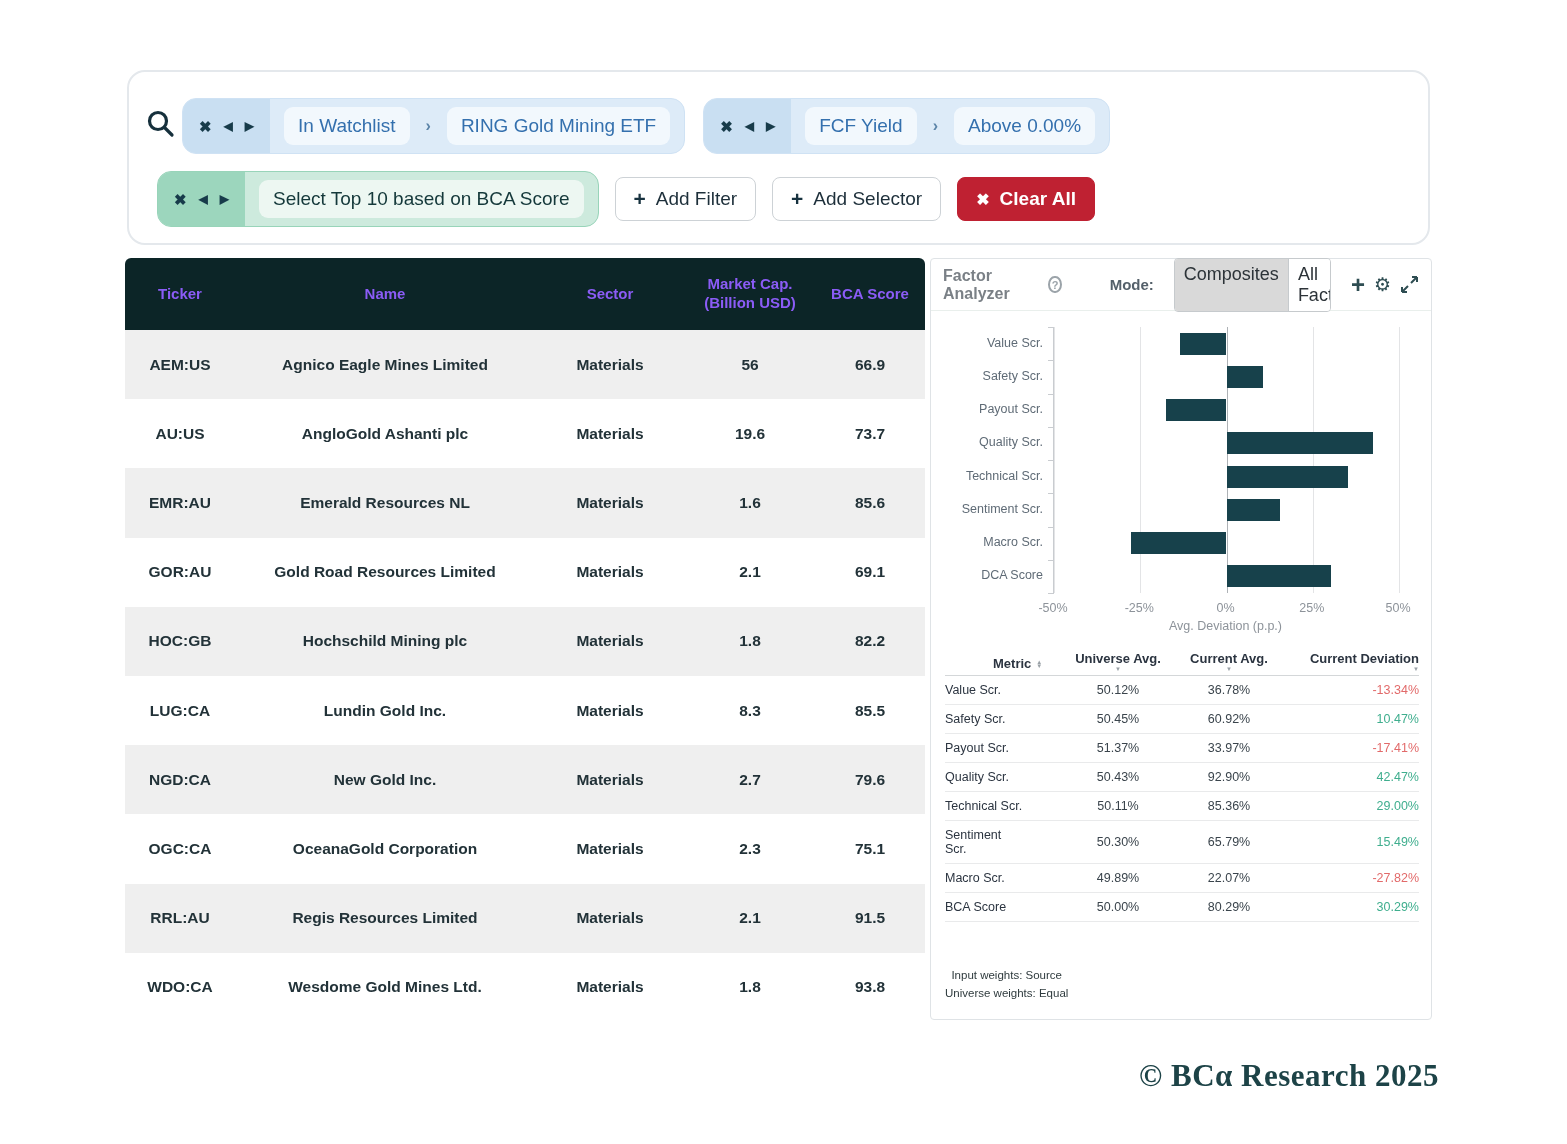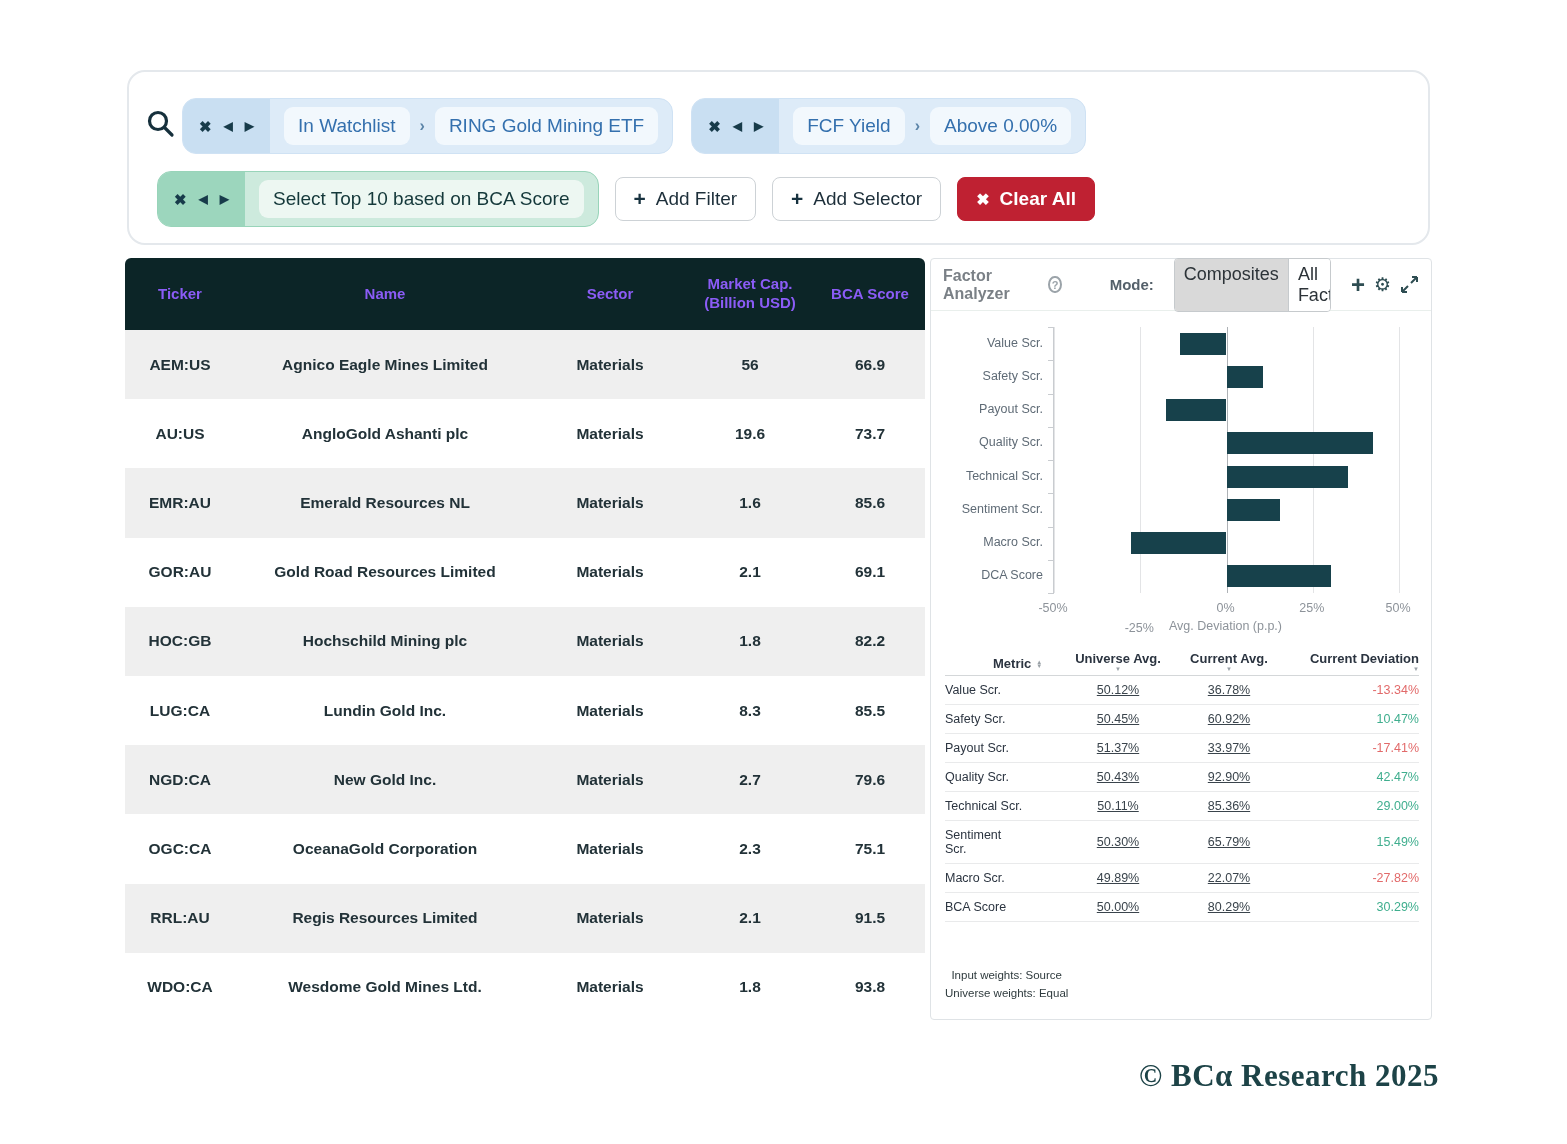--- a/index.html
+++ b/index.html
@@ -19,21 +19,21 @@
   .chips-row2 { position:absolute; left:28px; top:99px; display:flex; gap:16px; align-items:center; }
 
   .chip { display:inline-flex; align-items:stretch; border-radius:14px; overflow:hidden; height:56px; }
   .chip.blue  { background:#ddebf8; border:1px solid #cfe2f4; }
   .chip.green { background:#cdeadd; border:1px solid #98d4b9; }
   .chip-controls { display:flex; align-items:center; gap:12px; padding:0 16px; }
   .chip.blue  .chip-controls { background:#c9dff2; }
   .chip.green .chip-controls { background:#9cd6bd; }
   .chip-x, .chip-arrow { font-weight:bold; color:#173b4a; font-size:15px; cursor:pointer; line-height:1; }
   .chip-arrow { font-size:12px; }
-  .chip-body { display:flex; align-items:center; gap:10px; padding:0 14px; }
+  .chip-body { display:flex; align-items:center; gap:16px; padding:0 14px; }
   .chip-pill { border-radius:9px; padding:8px 14px; font-size:19px; white-space:nowrap; }
   .chip.blue  .chip-pill { background:#f2f8fd; color:#3470ae; }
   .chip.green .chip-pill { background:#edf7f2; color:#14383a; }
   .chip-gt { color:#5b84a8; font-size:16px; font-weight:bold; }
 
   .btn {
     display:inline-flex; align-items:center; gap:10px; height:44px; padding:0 18px;
     border-radius:8px; font-size:19px; cursor:pointer; white-space:nowrap;
   }
   .btn.outline { background:#fff; border:1px solid #cdd2d6; color:#1d2f3a; }
@@ -99,21 +99,21 @@
   .mtable { position:absolute; left:14px; top:392px; width:474px; font-size:12.5px; }
   .mhead { display:grid; grid-template-columns:118px 110px 112px 134px; align-items:end;
            padding-bottom:4px; border-bottom:1px solid #d4d7d9; color:#2b3440; font-weight:bold; font-size:13px; }
   .mhead .hcell { display:flex; flex-direction:column; align-items:center; gap:1px; cursor:pointer; }
   .mhead .hcell.metric { flex-direction:row; align-items:center; justify-content:flex-start; gap:5px;padding-left:48px; }
   .mhead .hcell.dev { align-items:flex-end; }
   .sort { display:flex; flex-direction:column; line-height:4px; font-size:6px; color:#9aa1a7; }
   .mrow { display:grid; grid-template-columns:118px 110px 112px 134px; align-items:center;
           border-bottom:1px solid #e9eaeb; padding:7px 0; color:#3a444c; }
   .mrow .metric { color:#2b3440; white-space:pre-line; }
-  .mrow .num { text-align:center;text-decoration:underline; }
+  .mrow .num { text-align:center; }
   .mrow .dev { text-align:right; }
   .dev.neg { color:#e26a6a; } .dev.pos { color:#3fae8e; }
 
   .footnotes { position:absolute; left:14px; top:708px; font-size:11.5px; color:#2f3b3e; line-height:1.55;text-align:center; }
 
   
   .copyright {
     position:absolute; right:128px; top:1058px;
     font-family:"Liberation Serif", serif; font-weight:bold;
     font-size:31px; color:#1d4347; letter-spacing:0.5px;
@@ -305,21 +305,21 @@
           <div class="ytick" style="top: 166.25px;"></div>
           <div class="bar" style="top: 171.875px; background: rgb(23, 65, 75); left: 172.5px; width: 53.4405px;"></div>
           <div class="ytick" style="top: 199.5px;"></div>
           <div class="bar" style="top: 205.125px; background: rgb(23, 65, 75); left: 76.521px; width: 95.979px;"></div>
           <div class="ytick" style="top: 232.75px;"></div>
           <div class="bar" style="top: 238.375px; background: rgb(23, 65, 75); left: 172.5px; width: 104.5px;"></div>
           <div class="ytick" style="top: 266px;"></div>
         </div>
       <div class="xlabel-row" id="xticks">
           <span class="xtick" style="left: 0px;">-50%</span>
-          <span class="xtick" style="left: 86.25px; margin-top: 20px;">-25%</span>
+          <span class="xtick" style="left: 86.25px;">-25%</span>
           <span class="xtick" style="left: 172.5px;">0%</span>
           <span class="xtick" style="left: 258.75px;">25%</span>
           <span class="xtick" style="left: 345px;">50%</span>
         </div>
       <div class="axis-title">Avg. Deviation (p.p.)</div>
     <div class="ylabel" style="top: 16.625px;">Value Scr.</div>
         <div class="ylabel" style="top: 49.875px;">Safety Scr.</div>
         <div class="ylabel" style="top: 83.125px;">Payout Scr.</div>
         <div class="ylabel" style="top: 116.375px;">Quality Scr.</div>
         <div class="ylabel" style="top: 149.625px;">Technical Scr.</div>

